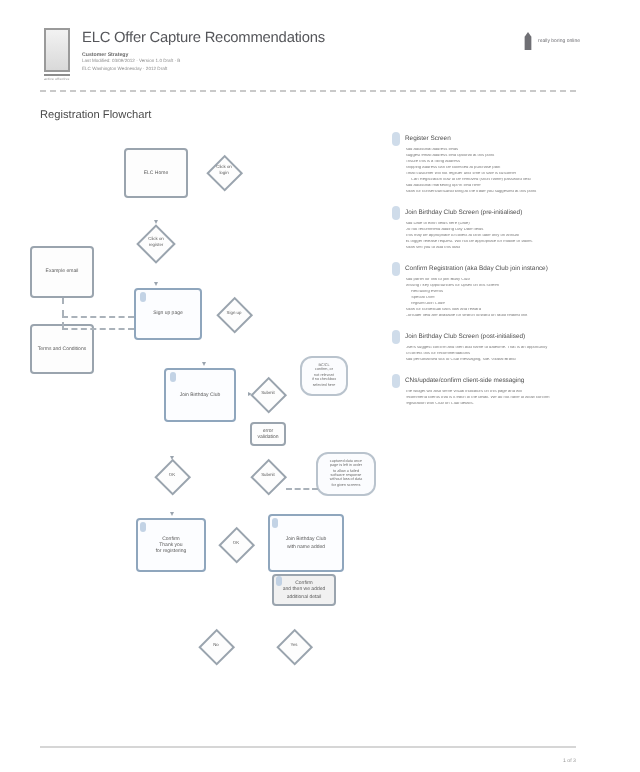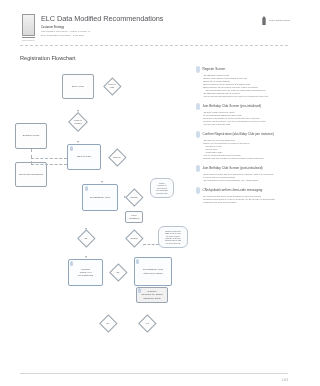--- a/index.html
+++ b/index.html
@@ -68,21 +68,21 @@
 
 <div class="page">
 
   <div class="hdr">
     <div class="logo">
       <div class="logo-box"></div>
       <div class="logo-cap"></div>
       <div class="logo-sub">active effective</div>
     </div>
     <div class="hdr-txt">
-      <div class="doc-title">ELC Data Modified Recommendations</div>
+      <div class="doc-title">ELC Offer Capture Recommendations</div>
       <div class="doc-sub">Customer Strategy</div>
       <div class="doc-meta">Last Modified: 03/09/2012 · Version 1.0 Draft · B</div>
       <div class="doc-meta">ELC Washington Wednesday · 2012 Draft</div>
     </div>
     <div class="brand">
       <div class="brand-ico"></div>
       <div class="brand-tx">really boring online</div>
     </div>
   </div>
   <div class="rule"></div>

